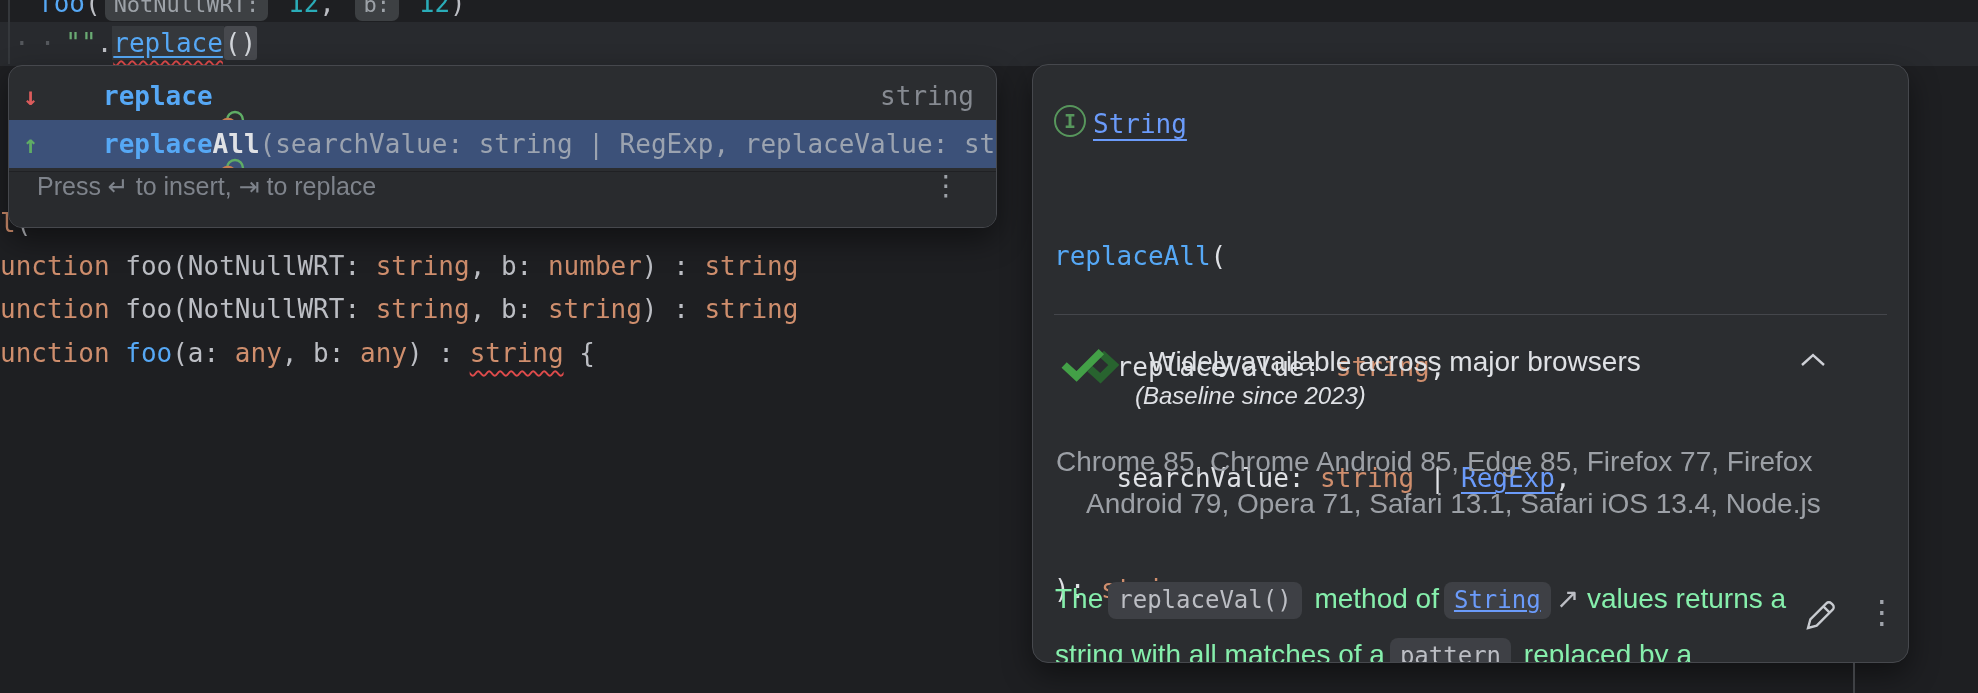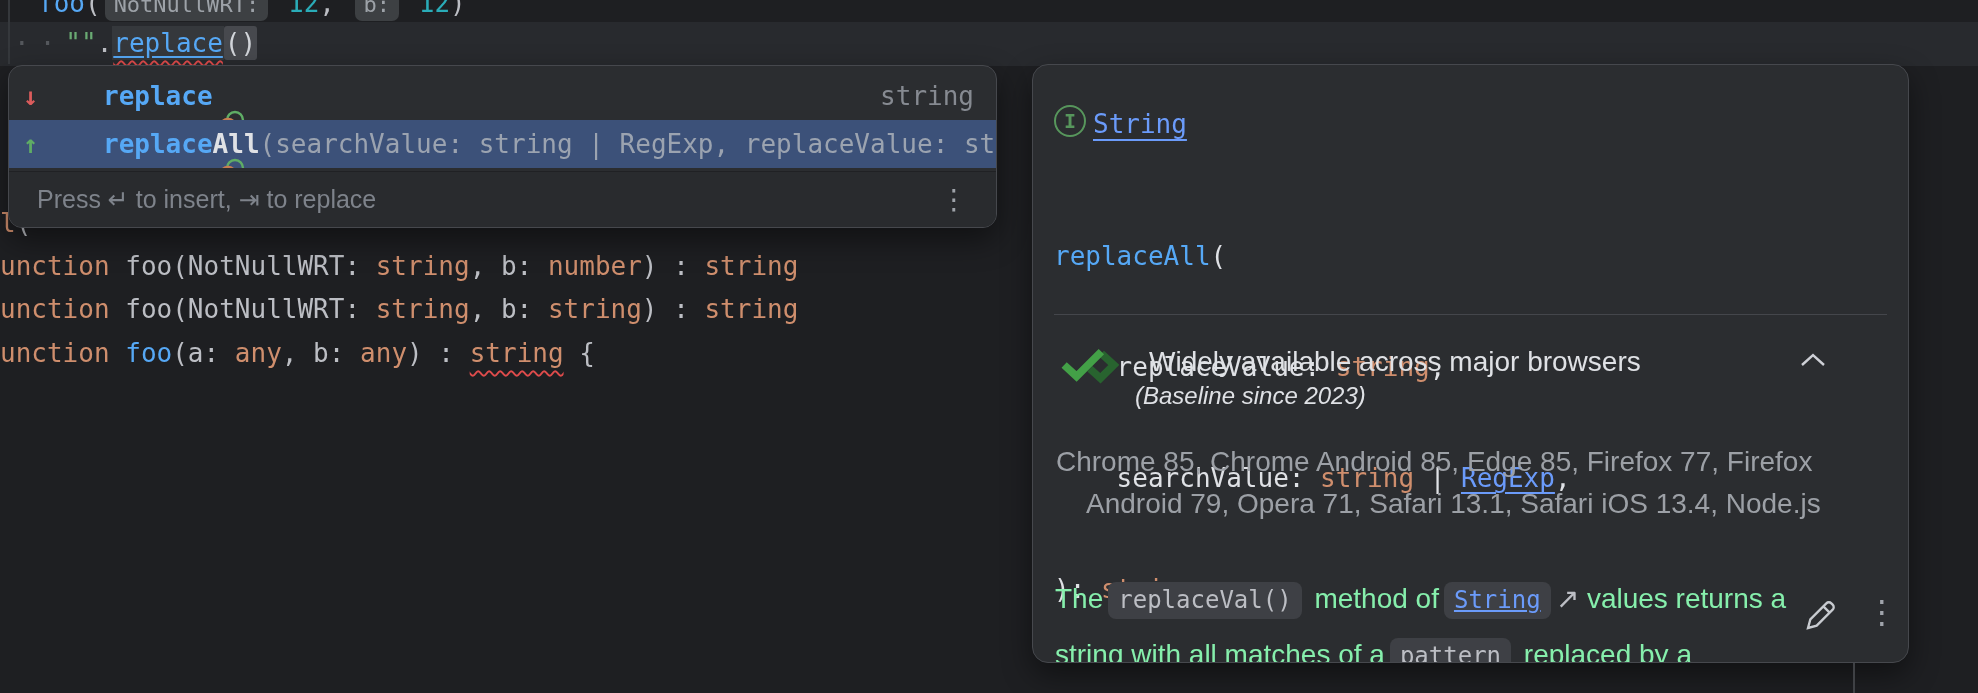--- a/index.html
+++ b/index.html
@@ -37,21 +37,21 @@
   .cmp-row.selected{background:#3C5179;}
   .cmp-arrow{width:30px;font-size:25px;font-weight:bold;flex:none;}
   .cmp-arrow.down{color:#DB5C5C;}
   .cmp-arrow.up{color:#5FAD65;}
   .cmp-icon{width:36px;height:36px;flex:none;margin-right:14px;}
   .cmp-params{color:#868A91;}
   .selected .cmp-params{color:#9BA3B0;}
   .cmp-spring{flex:1;}
   .cmp-ret{color:#868A91;flex:none;}
   #cmp-footer{position:absolute;left:0;right:0;bottom:0;height:56px;background:#292B2E;border-top:1px solid #202124;
-              display:flex;align-items:center;padding:0 28px 0 28px;box-sizing:border-box;
+              display:flex;padding:0 36px 0 28px;box-sizing:border-box;
               font-family:"Liberation Sans","DejaVu Sans",sans-serif;}
   #cmp-hint{font-size:25px;color:#7E838B;}
   .kebab{color:#9DA2A8;font-size:28px;line-height:28px;margin-left:auto;cursor:pointer;}
 
   
   #docpanel{position:absolute;left:1032px;top:64px;width:877px;height:599px;background:#2B2D30;
             border:1px solid #46484D;border-radius:16px;box-sizing:border-box;overflow:hidden;
             box-shadow:0 12px 30px rgba(0,0,0,.45);
             font-family:"Liberation Sans","DejaVu Sans",sans-serif;}
   #doc-iface-icon{position:absolute;left:21px;top:40px;width:28px;height:28px;border:2px solid #57965C;border-radius:50%;

